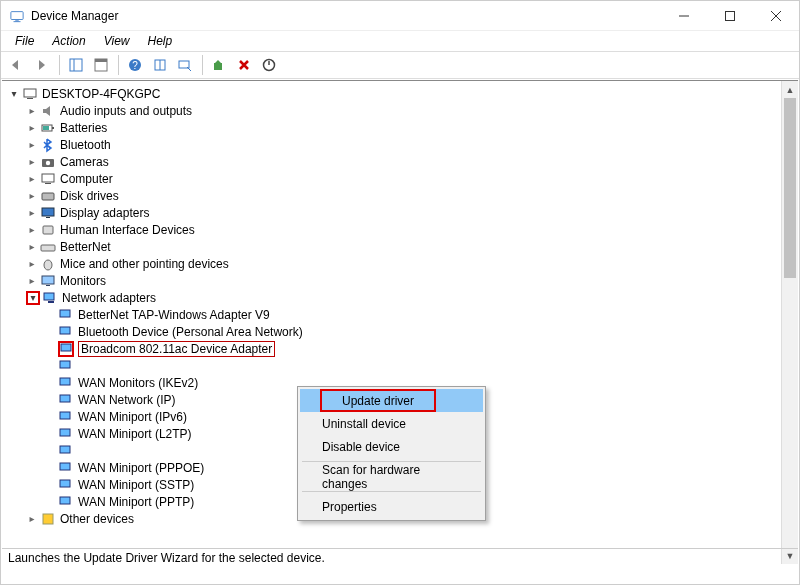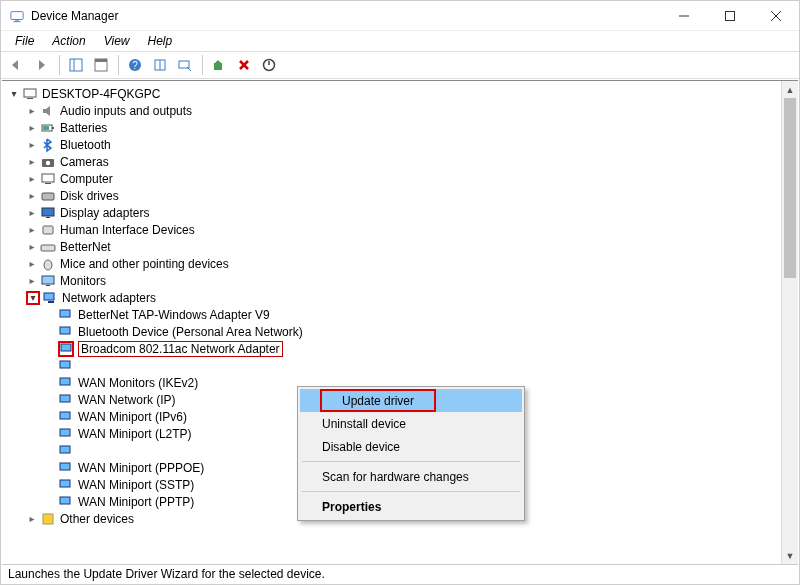--- a/index.html
+++ b/index.html
@@ -87,42 +87,42 @@
 .highlight-box { border: 2px solid #d00; }
 .scrollbar {
   position:absolute; top:0; right:0; bottom:0; width:17px;
   background:#f1f1f1; border-left:1px solid #ddd;
 }
 .scroll-up, .scroll-down { height:17px; display:flex; align-items:center; justify-content:center; font-size:9px; color:#555; }
 .scroll-down { position:absolute; bottom:0; left:0; right:0; }
 .scroll-thumb { position:absolute; left:2px; right:2px; top:17px; height:180px; background:#c1c1c1; }
 .statusbar {
   position:absolute; left:1px; right:1px; bottom:1px;
-  height:19px; border-top:1px solid #ccc;
+  height:35px; border-top:1px solid #ccc;
   padding: 2px 6px; font-size:12px;
 }
 
 .context-menu {
   position:absolute;
   left: 296px;
   top: 385px;
-  width: 228px;
+  width: 189px;
   background:#f0f0f0;
   border:1px solid #a0a0a0;
   box-shadow: 3px 3px 4px rgba(0,0,0,0.25);
   padding: 2px;
   font-size:12px;
 }
 .ctx-item { height:23px; display:flex; align-items:center; padding: 0 22px; }
 .ctx-item.highlight { background:#91c9f7; }
 .ctx-sep { height:1px; background:#ccc; margin: 3px 2px; }
 .ctx-highlight-box { border: 2px solid #d00; display:flex; align-items:center; height:23px; padding:0 20px; margin:-2px; }
 
 svg { display:block; }
-.bold { font-weight:700; }
+.bold { font-weight:400; }
 </style>
 </head>
 <body>
 
 <div class="titlebar">
   <span class="titlebar-icon">
     <svg width="14" height="14" viewBox="0 0 16 16">
         <rect x="1" y="3" width="14" height="9" rx="1" fill="#fff" stroke="#3a7ac7"></rect>
         <rect x="6" y="13" width="4" height="1" fill="#3a7ac7"></rect>
         <rect x="4" y="14" width="8" height="1" fill="#3a7ac7"></rect>
@@ -364,21 +364,21 @@
           </svg>
         </span>
         <span class="label">Bluetooth Device (Personal Area Network)</span>
       </div>
     <div class="row" style="padding-left:50px">
         <span class="icon highlight-box" style="padding:0">
           <svg width="14" height="14">
             <rect x="1" y="2" width="10" height="7" fill="#6bf" stroke="#237"></rect>
           </svg>
         </span>
-        <span class="label selected-rect">Broadcom 802.11ac Network Adapter</span>
+        <span class="label selected-rect">Broadcom 802.11ac Device Adapter</span>
       </div>
     <div class="row" style="padding-left:50px">
         <span class="icon">
           <svg width="16" height="16">
             <rect x="2" y="3" width="10" height="7" fill="#6bf" stroke="#237"></rect>
           </svg>
         </span>
       </div>
     <div class="row" style="padding-left:50px">
         <span class="icon">

